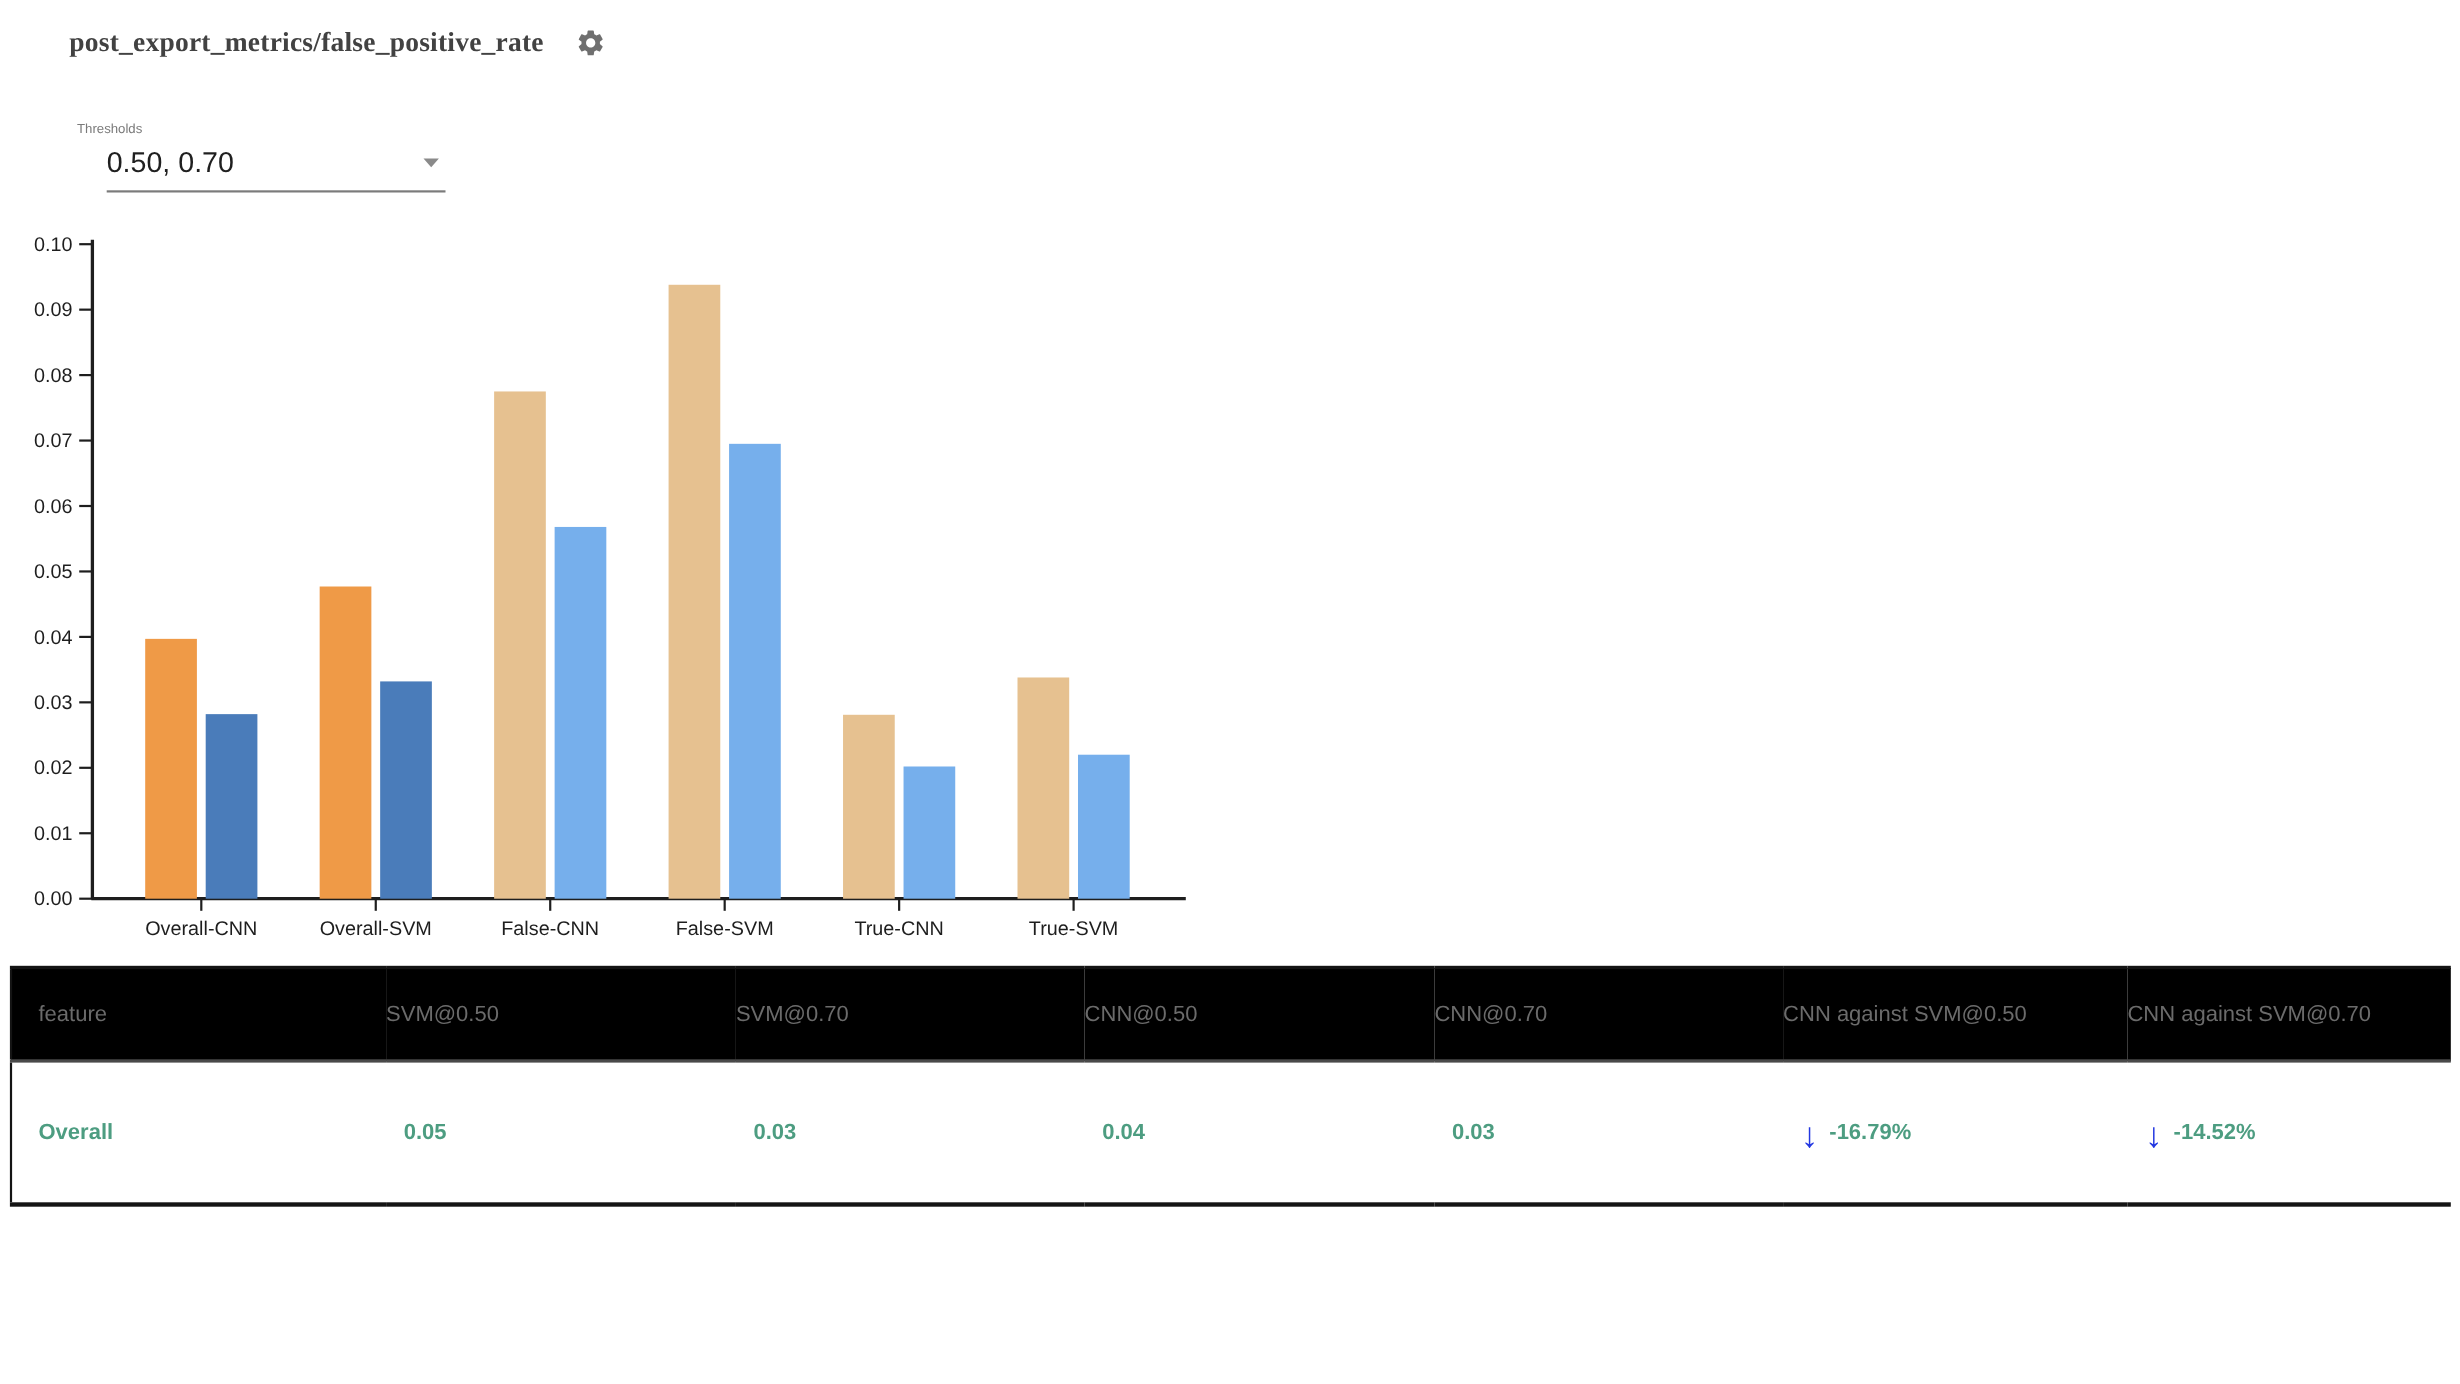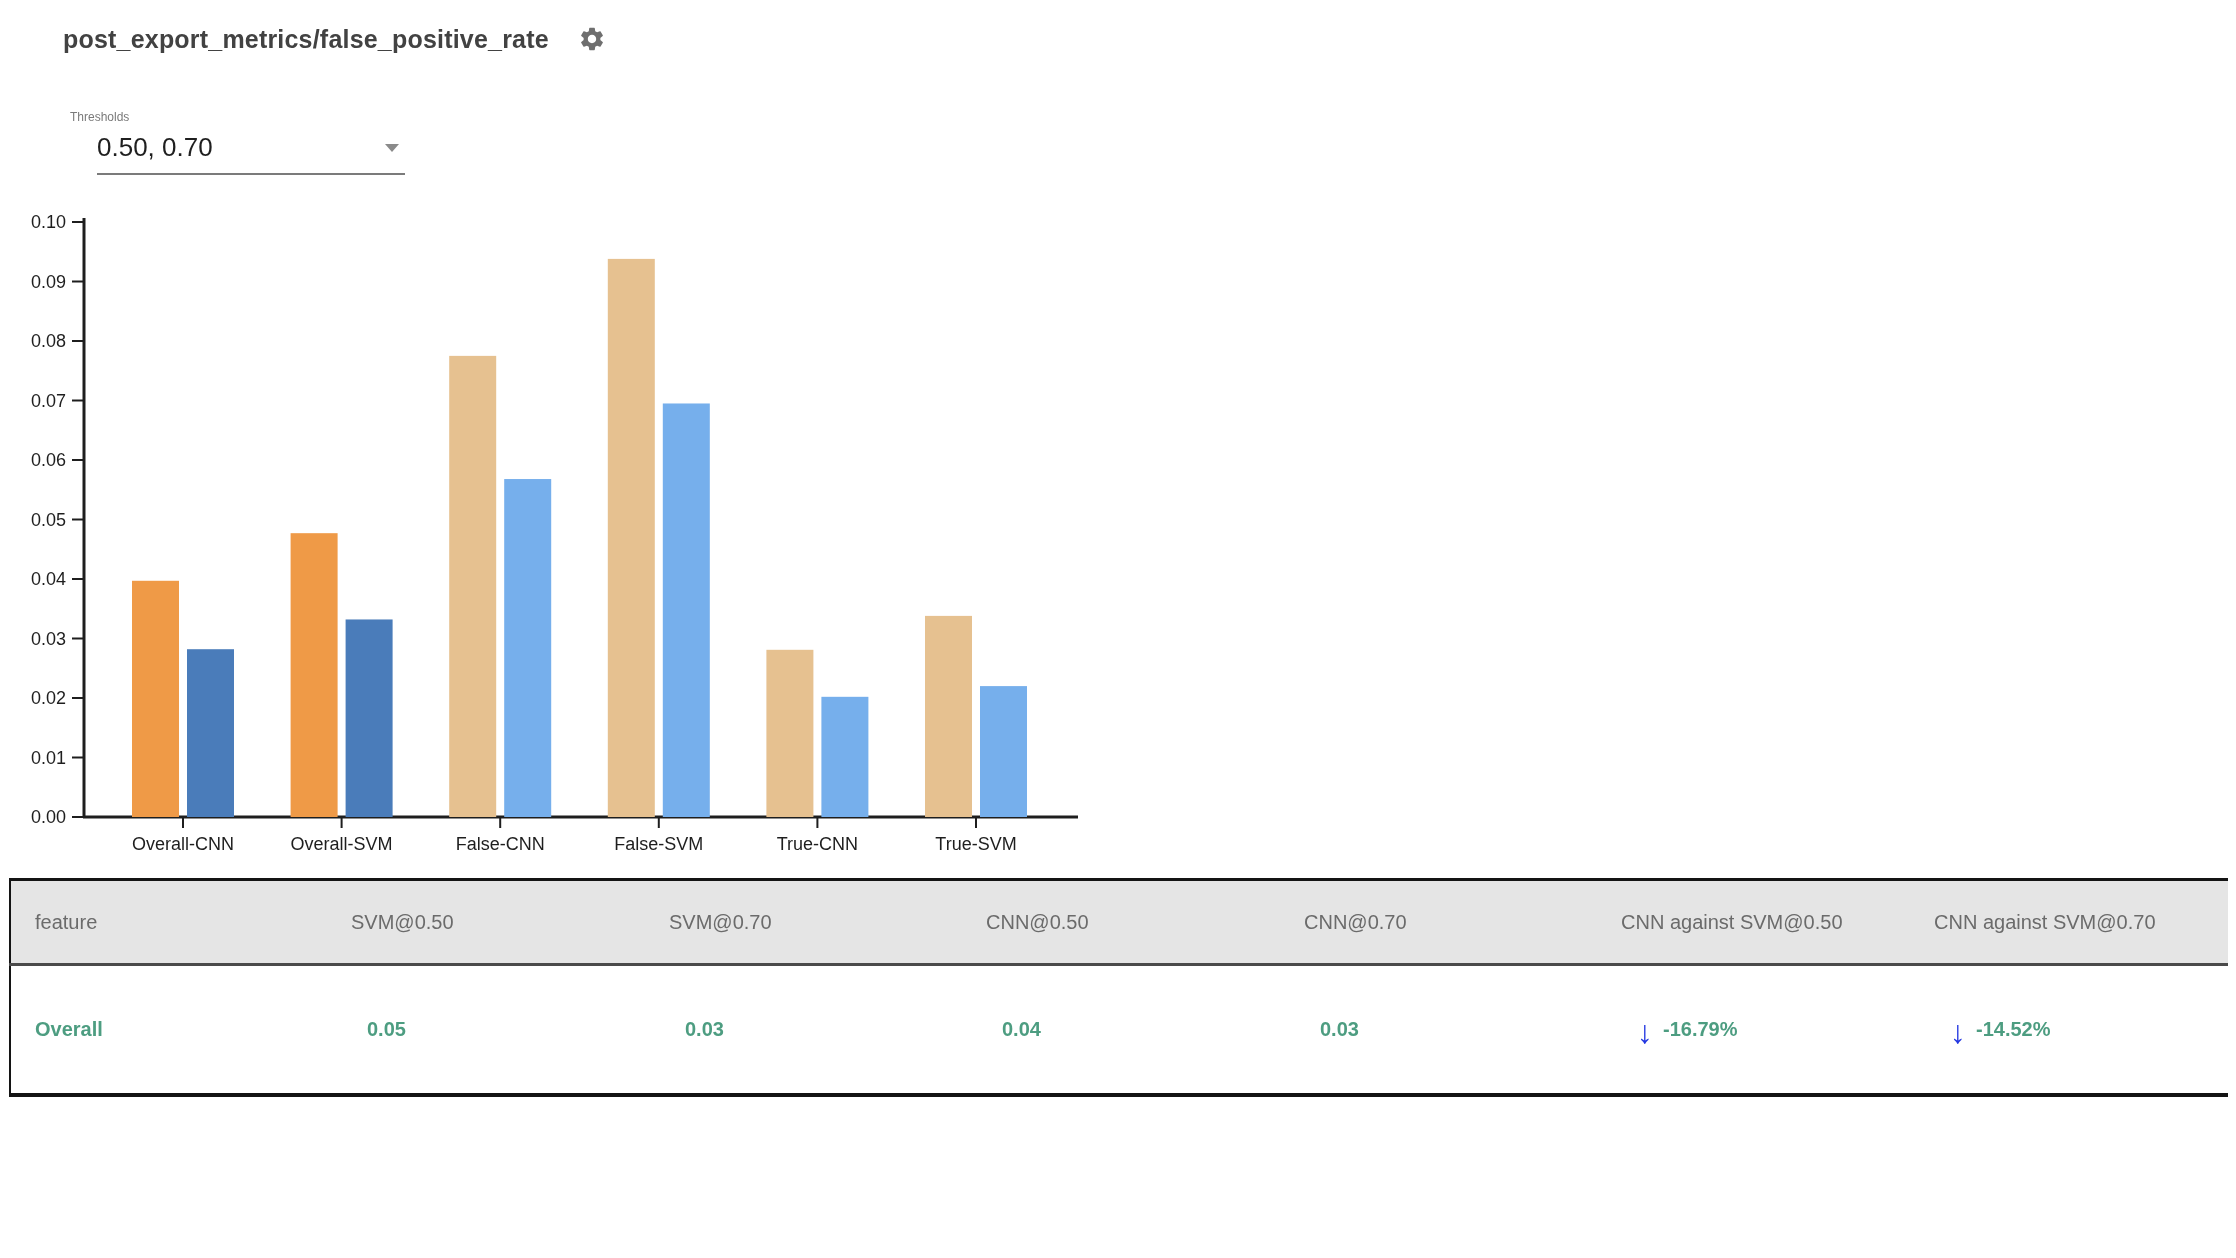--- a/index.html
+++ b/index.html
@@ -1,40 +1,40 @@
 <!DOCTYPE html>
 <html><head>
 <meta charset="utf-8">
 <style>
   html,body{margin:0;padding:0;background:#ffffff;}
   body{
     width:2236px;height:1258px;position:relative;overflow:hidden;
     font-family:"Liberation Sans", sans-serif;color:#383838;
   }
   
-  .title-row{position:absolute;left:63px;top:24px;display:flex;align-items:center;gap:28px;}
+  .title-row{position:absolute;left:63px;top:24px;display:flex;align-items:center;gap:28px;font-family:Liberation Serif, serif;}
   .page-title{font-size:25px;font-weight:bold;color:#424242;margin:0;letter-spacing:0.2px;}
   .gear{width:30px;height:30px;display:inline-flex;align-items:center;justify-content:center;cursor:pointer;}
   .gear svg{width:28px;height:28px;fill:#6f6f6f;}
   
   .dropdown{position:absolute;left:70px;top:110px;width:335px;cursor:pointer;}
   .dd-label{font-size:12px;color:#7a7a7a;margin-bottom:8px;}
   .dd-value-row{display:flex;align-items:center;justify-content:space-between;
     border-bottom:2px solid #7b7b7b;padding-bottom:10px;margin-left:27px;}
   .dd-value{font-size:26px;color:#1f1f1f;}
   .dd-arrow{width:0;height:0;border-left:7px solid transparent;border-right:7px solid transparent;
     border-top:8px solid #8a8a8a;margin-right:6px;}
   
   #chart{position:absolute;left:0;top:200px;}
   .ytick-label,.xtick-label{font-family:"Liberation Sans",sans-serif;font-size:18px;fill:#1e1e1e;}
   
   table.metrics{position:absolute;left:9px;top:878px;width:2218px;border-collapse:collapse;table-layout:fixed;
     border-top:3px solid #141414;border-left:2px solid #141414;border-bottom:4px solid #141414;}
   table.metrics thead th{
-    background:#e5e5e5;height:82px;font-size:20px;font-weight:normal;color:#6b6b6b;
+    background:#000000;height:82px;font-size:20px;font-weight:normal;color:#6b6b6b;
     text-align:left;padding:0;border-bottom:3px solid #4a4a4a;vertical-align:middle;}
   table.metrics thead th:first-child{padding-left:24px;}
   table.metrics td{height:95px;font-size:20px;color:#383838;padding:16px;vertical-align:middle;background:#ffffff;margin-top:42px;}
   table.metrics td:first-child{padding-left:24px;}
   table.metrics tbody tr + tr td{border-top:2px solid #757575;}
   tr.highlight td{font-weight:bold;}
   .cmp{display:flex;align-items:center;gap:10px;}
   .down-arrow{font-size:32px;font-weight:bold;line-height:1;position:relative;top:2px;}
 </style>
 </head>

